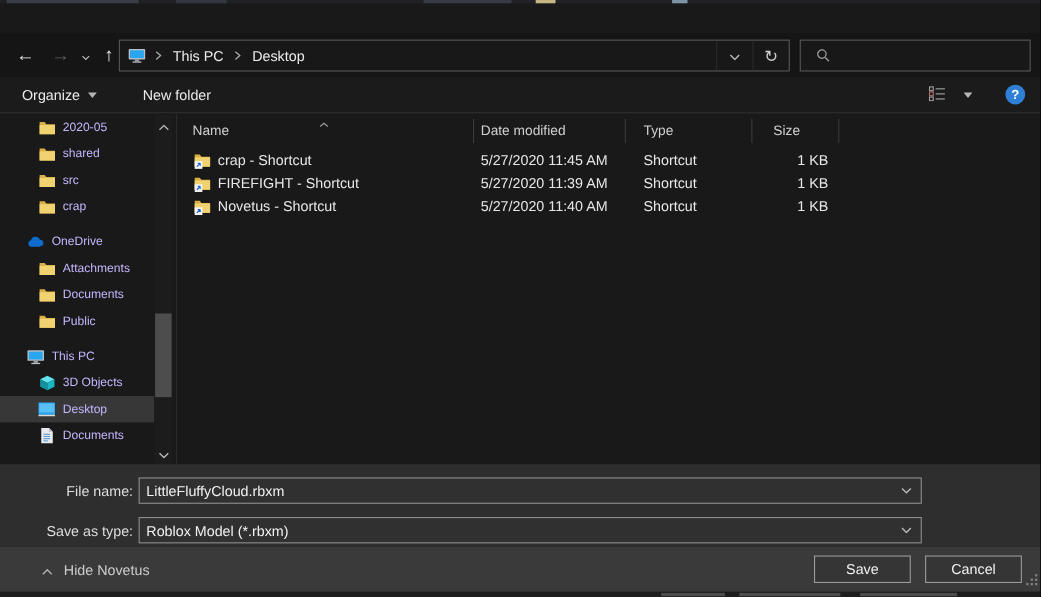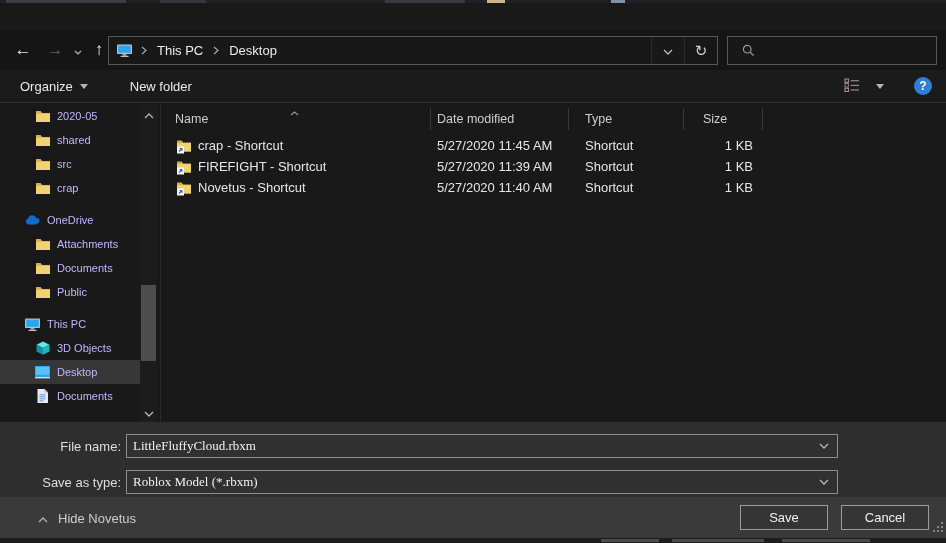--- a/index.html
+++ b/index.html
@@ -94,21 +94,21 @@
   .cell.c2 { width:115px; padding-left:16px; }
   .cell.c3 { width:79px; padding-right:10px; text-align:right; }
   .ficon { width:16px; height:16px; flex:none; display:flex; }
 
   
   .footer1 { position:absolute; top:422px; left:0; width:946px; height:75px; background:#2e2e2e; }
   .frm-row { position:absolute; left:0; width:838px; height:24px; display:flex; align-items:center; }
   .frm-row.r1 { top:12px; } .frm-row.r2 { top:48px; }
   .frm-label { width:121px; text-align:right; color:#dedede; font-size:13px; flex:none; }
   .combo { margin-left:5px; width:815px; height:24px; background:#303030; border:1px solid #8f8f8f;
-    display:flex; align-items:center;font-family:Liberation Serif, serif; }
+    display:flex; align-items:center; }
   .combo input { flex:1; background:transparent; border:0; outline:0; color:#f2f2f2; font-family:inherit; font-size:13px; padding-left:6px; }
   .combo .val { flex:1; padding-left:6px; color:#f2f2f2; }
   .combo .cv { width:26px; display:flex; justify-content:center; }
 
   
   .footer2 { position:absolute; top:497px; left:0; width:946px; height:41px; background:#3a3a3a; }
   .hide-folders { position:absolute; left:38px; top:9px; height:24px; display:flex; align-items:center; gap:10px;
     background:transparent; border:0; color:#cccccc; font-size:13px; font-family:inherit; }
   .btn { position:absolute; top:8px; width:88px; height:25px; background:#353535; border:1px solid #9b9b9b;
     color:#f0f0f0; font-size:13px; font-family:inherit; }

